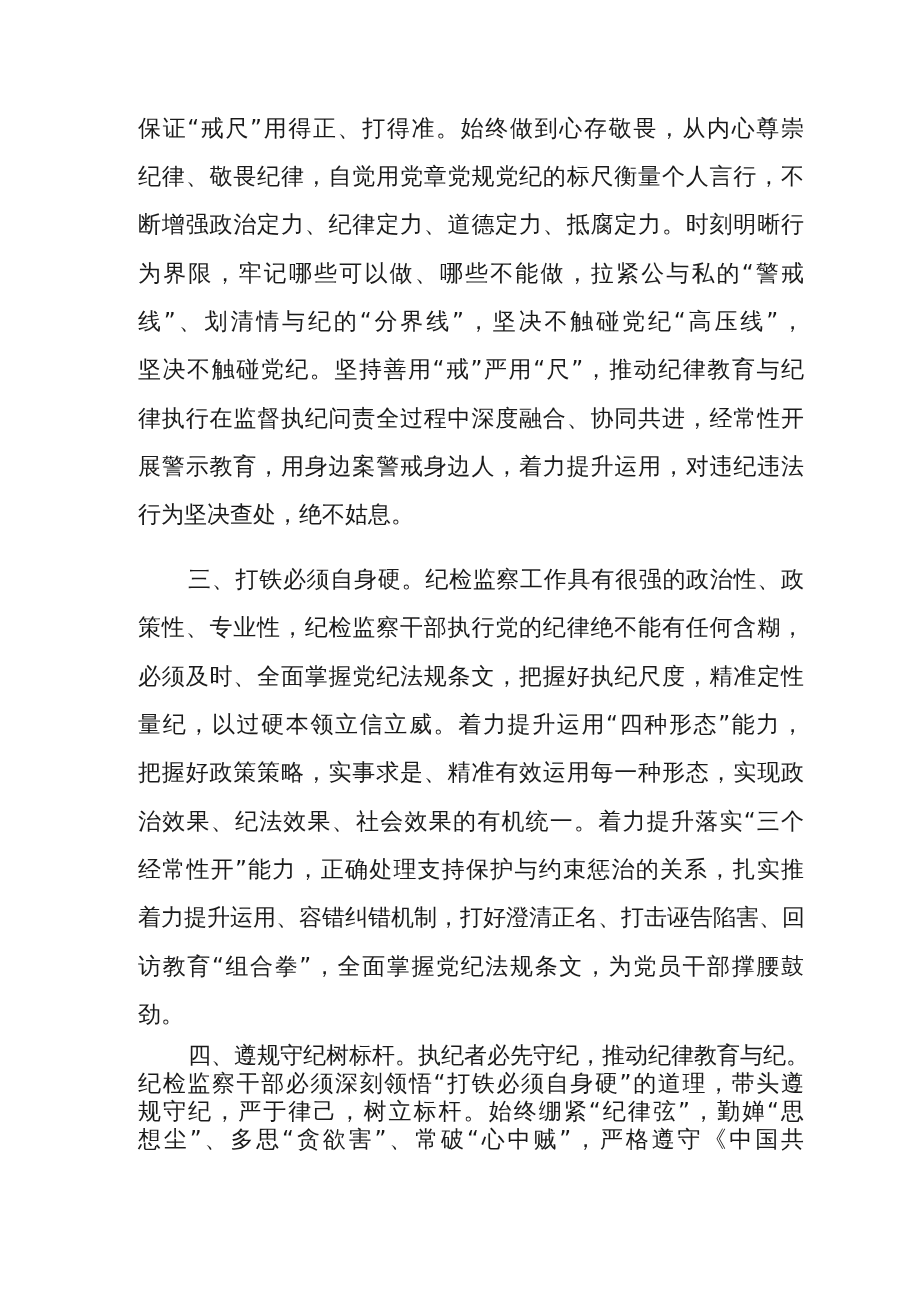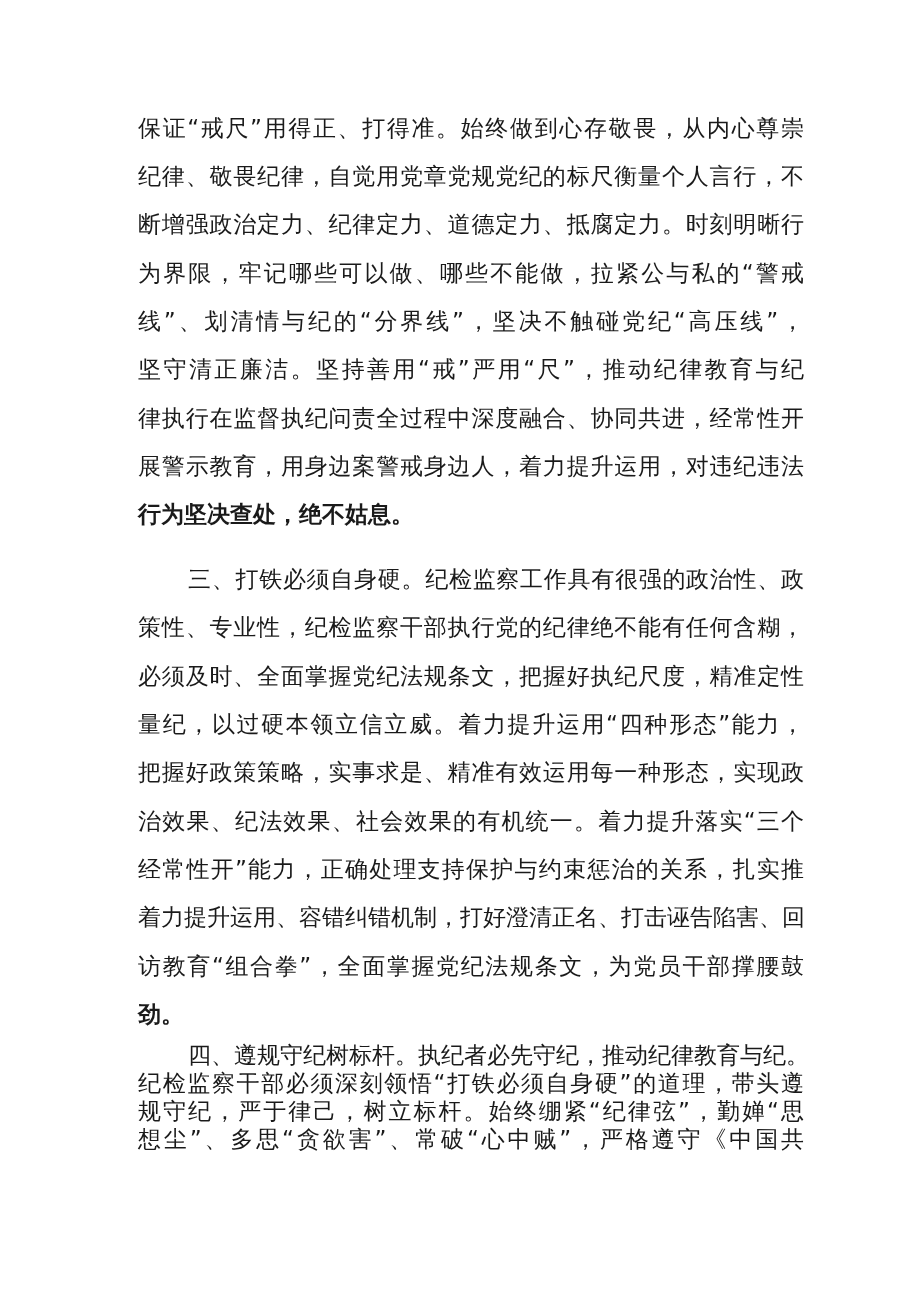--- a/index.html
+++ b/index.html
@@ -1,35 +1,35 @@
 <!DOCTYPE html>
 <html><head>
 <meta charset="utf-8">
 <style>
   html, body { margin: 0; padding: 0; background: #ffffff; }
   body { width: 920px; height: 1301px; position: relative; overflow: hidden;
          font-family: "DejaVu Sans", sans-serif; color: #1a1a1a; }
   .page { position: absolute; left: 138px; top: 0; width: 666px; }
   .line { position: absolute; left: 0; width: 666px; height: 28px; font-size: 23px;
           line-height: 28px; white-space: nowrap; text-align: justify; text-align-last: justify; }
-  .line.last { text-align-last: left; font-weight: bold; }
+  .line.last { text-align-last: left; }
   .indent { padding-left: 50px; width: 616px; }
 </style>
 </head>
 <body>
 
 <div class="page">
 
   <div>
     <div class="line" style="top:114px">保证“戒尺”用得正、打得准。始终做到心存敬畏，从内心尊崇</div>
     <div class="line" style="top:162px">纪律、敬畏纪律，自觉用党章党规党纪的标尺衡量个人言行，不</div>
     <div class="line" style="top:210px">断增强政治定力、纪律定力、道德定力、抵腐定力。时刻明晰行</div>
     <div class="line" style="top:259px">为界限，牢记哪些可以做、哪些不能做，拉紧公与私的“警戒</div>
     <div class="line" style="top:307px">线”、划清情与纪的“分界线”，坚决不触碰党纪“高压线”，</div>
-    <div class="line" style="top:355px">坚守清正廉洁。坚持善用“戒”严用“尺”，推动纪律教育与纪</div>
+    <div class="line" style="top:355px">坚决不触碰党纪。坚持善用“戒”严用“尺”，推动纪律教育与纪</div>
     <div class="line" style="top:404px">律执行在监督执纪问责全过程中深度融合、协同共进，经常性开</div>
     <div class="line" style="top:452px">展警示教育，用身边案警戒身边人，着力提升运用，对违纪违法</div>
     <div class="line last" style="top:500px">行为坚决查处，绝不姑息。</div>
   </div>
 
   <div>
     <div class="line indent" style="top:565px">三、打铁必须自身硬。纪检监察工作具有很强的政治性、政</div>
     <div class="line" style="top:613px">策性、专业性，纪检监察干部执行党的纪律绝不能有任何含糊，</div>
     <div class="line" style="top:662px">必须及时、全面掌握党纪法规条文，把握好执纪尺度，精准定性</div>
     <div class="line" style="top:710px">量纪，以过硬本领立信立威。着力提升运用“四种形态”能力，</div>

